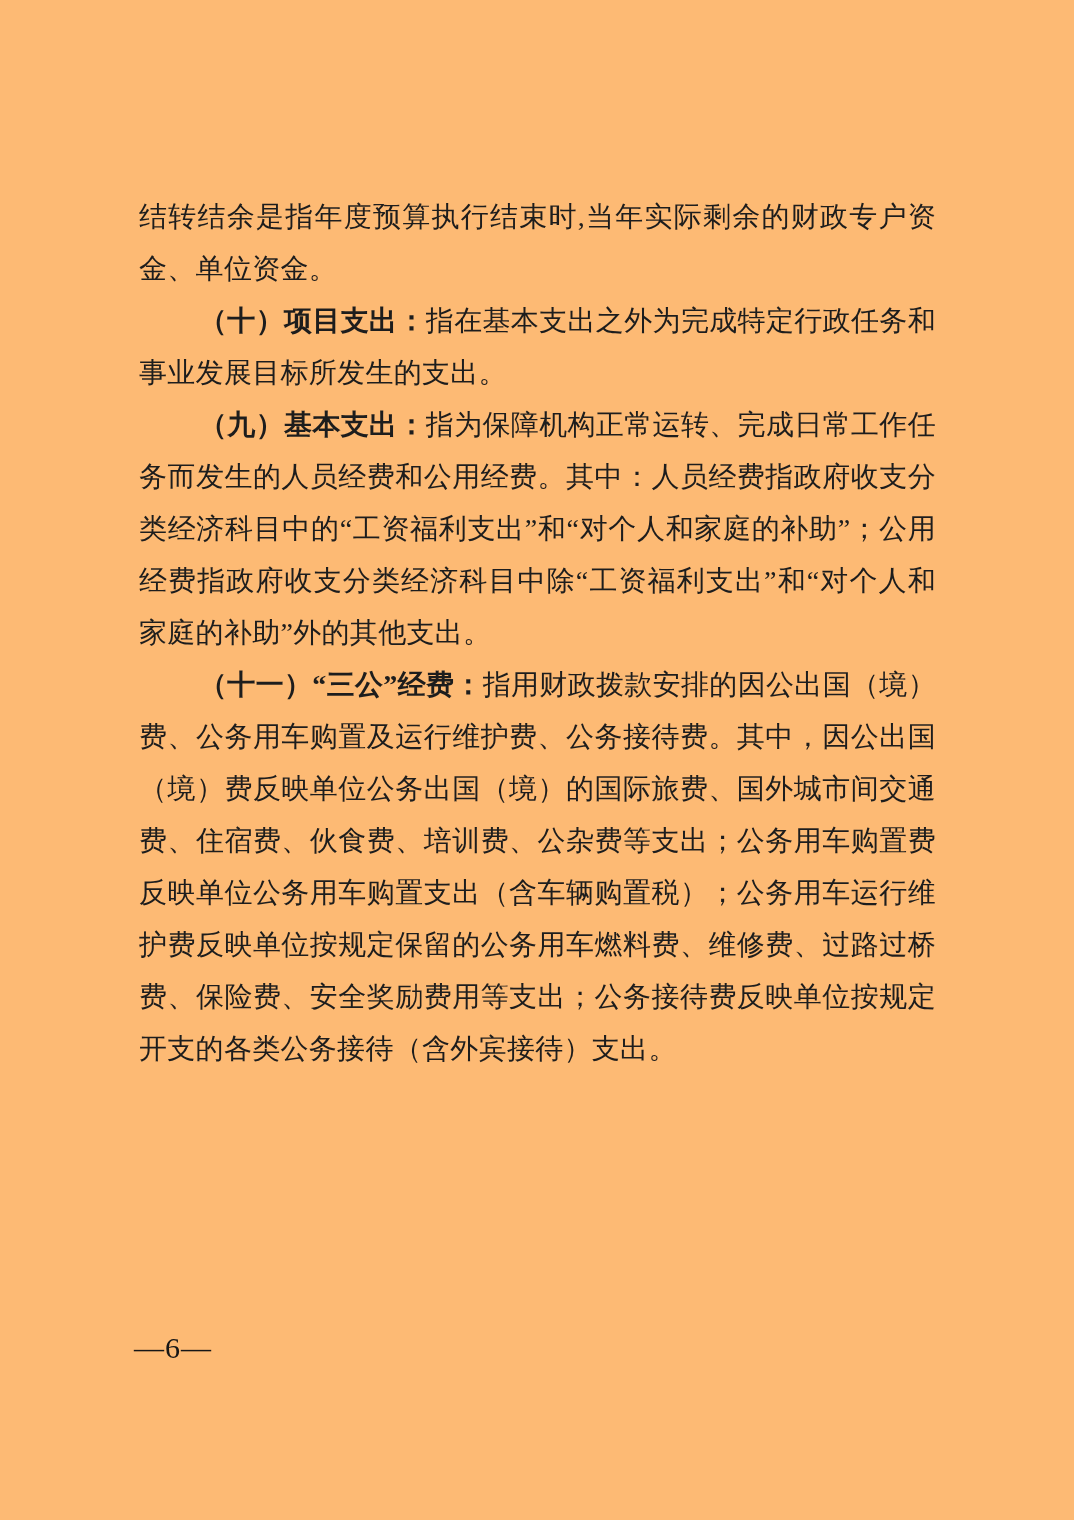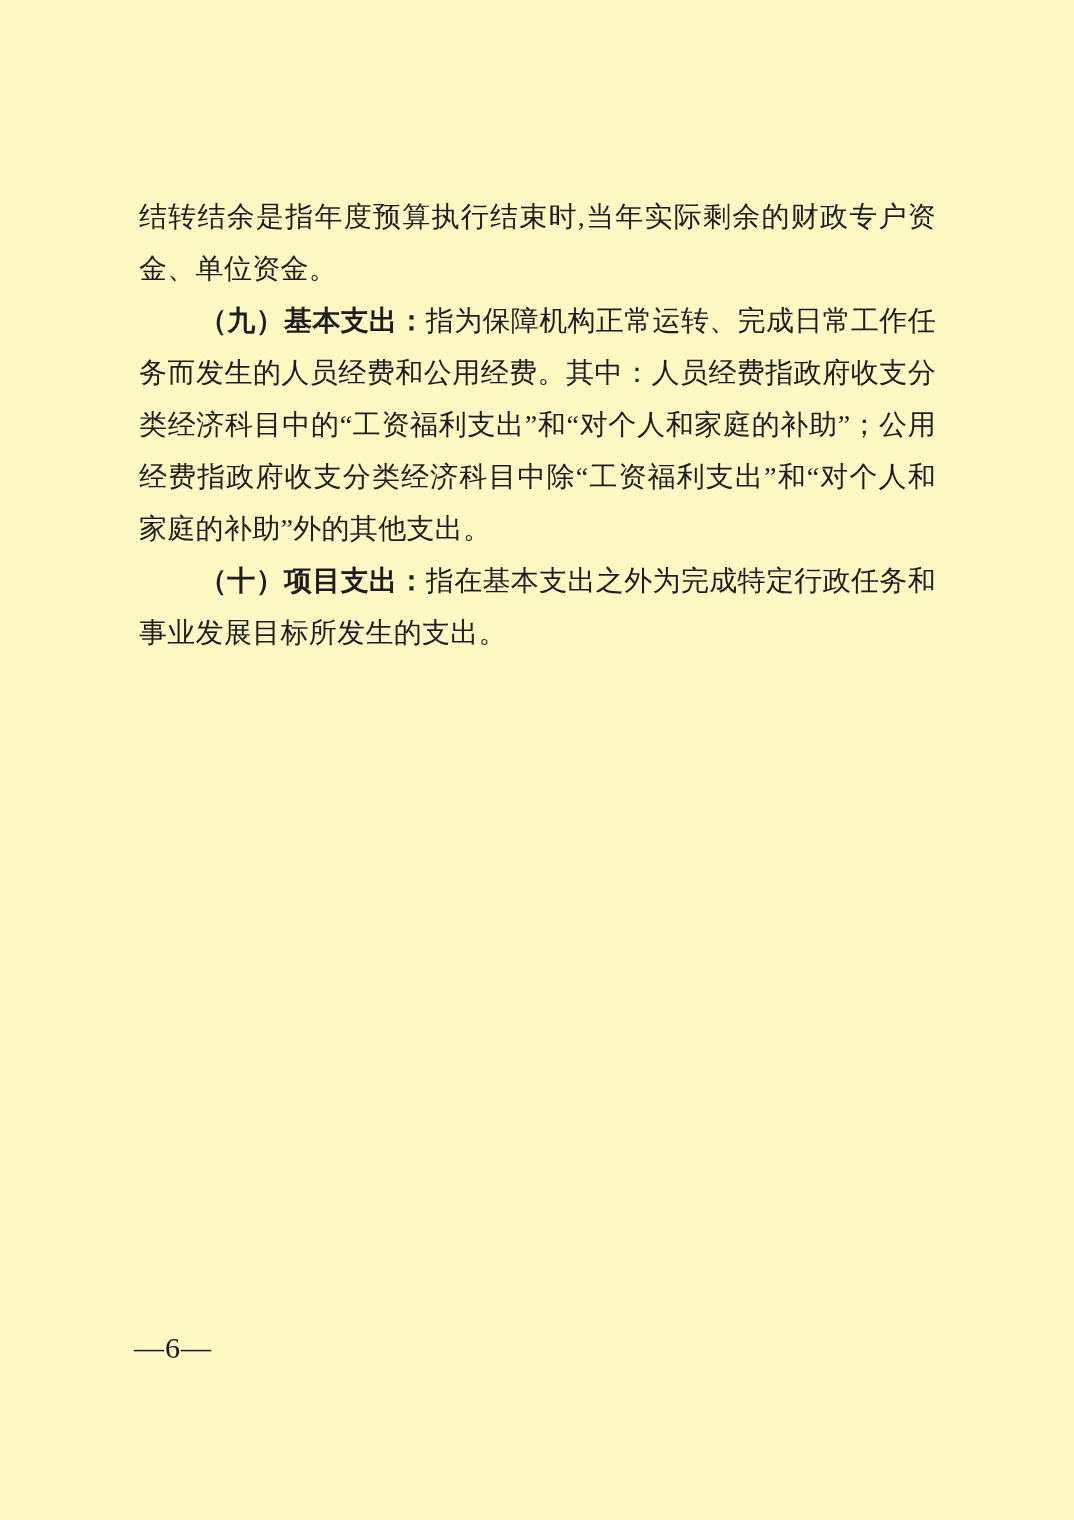--- a/index.html
+++ b/index.html
@@ -5,21 +5,21 @@
   html, body {
     margin: 0;
     padding: 0;
     background: #e8e8e8;
   }
   .page {
     position: relative;
     width: 1074px;
     height: 1520px;
     margin: 0 auto;
-    background: #fef9c3;
+    background: #fdba74;
     overflow: hidden;
     font-family: "Liberation Serif", "DejaVu Serif", serif;
   }
   .doc-body {
     position: absolute;
     left: 139px;
     top: 191px;
     width: 797px;
     font-size: 28px;
     line-height: 52px;
@@ -47,17 +47,18 @@
     color: #161616;
     letter-spacing: 1px;
   }
 </style>
 </head>
 <body>
 
 <div class="page">
   <div class="doc-body">
       <p class="para"><span class="seg-regular">结转结余是指年度预算执行结束时,当年实际剩余的财政专户资金、单位资金。</span></p>
+      <p class="para indent"><span class="seg-bold">（十）项目支出：</span><span class="seg-regular">指在基本支出之外为完成特定行政任务和事业发展目标所发生的支出。</span></p>
       <p class="para indent"><span class="seg-bold">（九）基本支出：</span><span class="seg-regular">指为保障机构正常运转、完成日常工作任务而发生的人员经费和公用经费。其中：人员经费指政府收支分类经济科目中的“工资福利支出”和“对个人和家庭的补助”；公用经费指政府收支分类经济科目中除“工资福利支出”和“对个人和家庭的补助”外的其他支出。</span></p>
-      <p class="para indent"><span class="seg-bold">（十）项目支出：</span><span class="seg-regular">指在基本支出之外为完成特定行政任务和事业发展目标所发生的支出。</span></p>
+      <p class="para indent"><span class="seg-bold">（十一）“三公”经费：</span><span class="seg-regular">指用财政拨款安排的因公出国（境）费、公务用车购置及运行维护费、公务接待费。其中，因公出国（境）费反映单位公务出国（境）的国际旅费、国外城市间交通费、住宿费、伙食费、培训费、公杂费等支出；公务用车购置费反映单位公务用车购置支出（含车辆购置税）；公务用车运行维护费反映单位按规定保留的公务用车燃料费、维修费、过路过桥费、保险费、安全奖励费用等支出；公务接待费反映单位按规定开支的各类公务接待（含外宾接待）支出。</span></p>
     </div>
   <div class="page-number">—6—</div>
 </div>
 
 </body></html>

